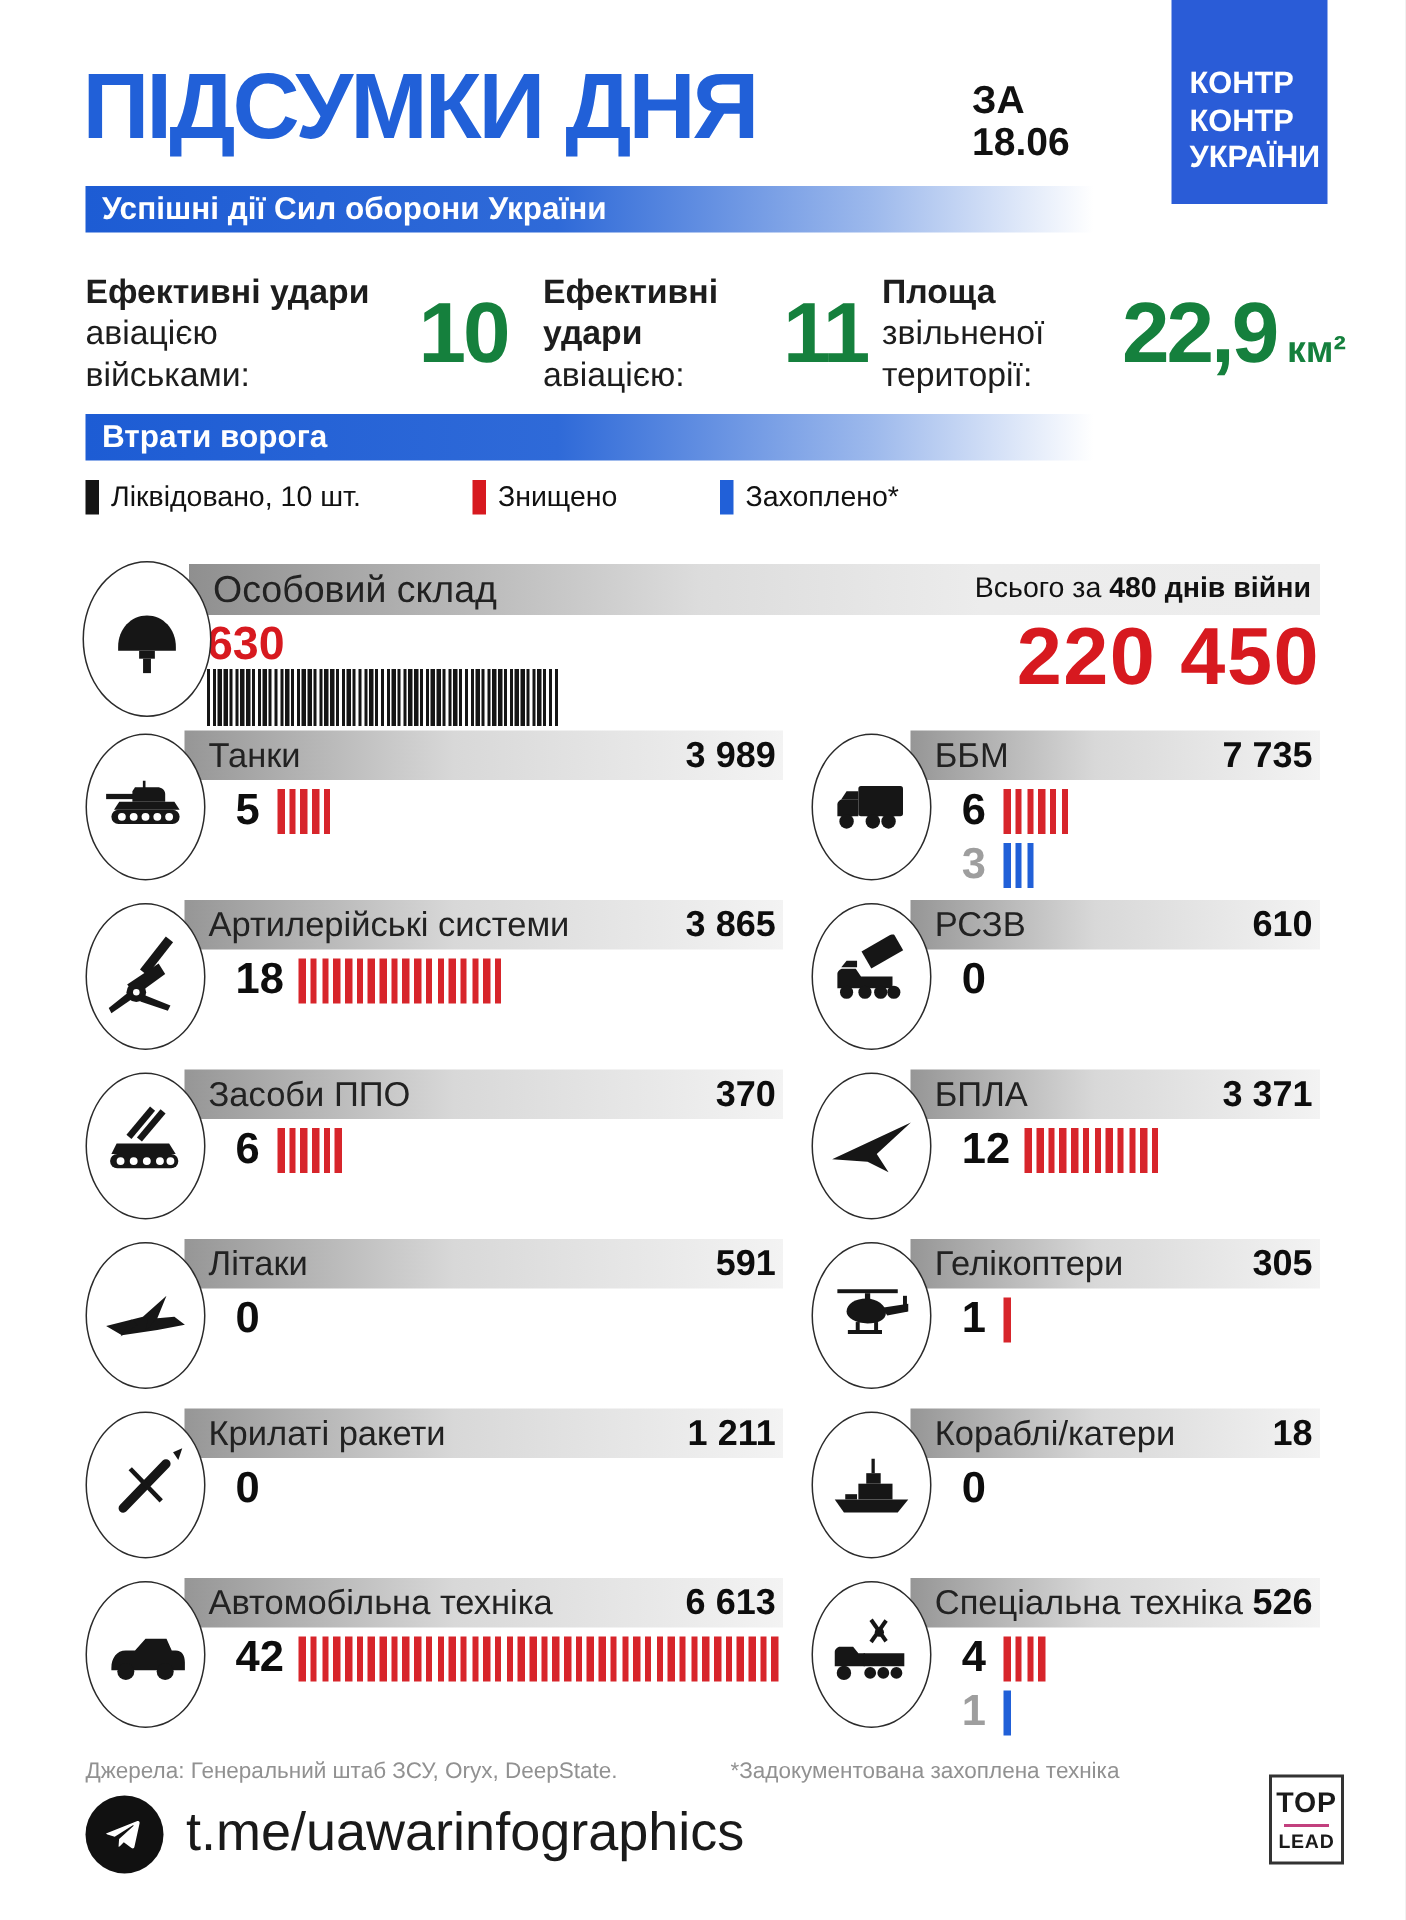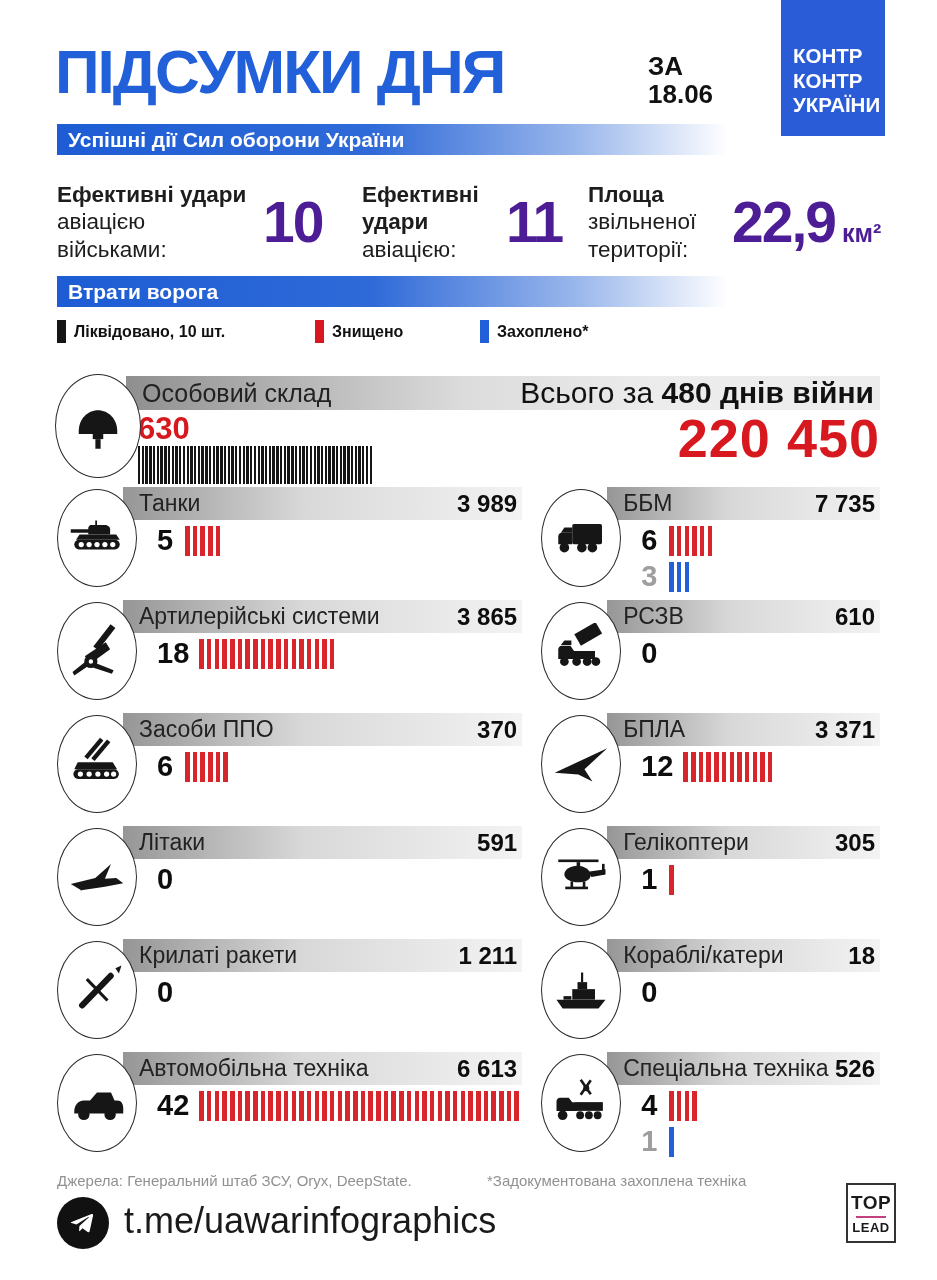--- a/index.html
+++ b/index.html
@@ -20,45 +20,45 @@
     background:linear-gradient(90deg,#1d5cd4 0%,#2f6ad8 45%,#9db9ec 75%,#ffffff 96%);
     color:#fff;font-weight:800;font-size:21px;line-height:31px;padding-left:11px;
     box-sizing:border-box;}
   #bar1{top:124px;}
   #bar2{top:276px;}
 
   
   .stat{position:absolute;top:181px;display:flex;align-items:center;}
   .stat-label{font-size:22.5px;line-height:1.22;color:#1d1d1d;}
   .stat-label b{font-weight:800;}
-  .stat-value{font-size:57px;font-weight:800;color:#4c1d95;letter-spacing:-2px;
-              margin-left:14px;display:flex;align-items:baseline;}
+  .stat-value{font-size:57px;font-weight:800;color:#15803d;letter-spacing:-2px;
+              margin-left:30px;display:flex;align-items:baseline;}
   .stat-unit{font-size:25px;font-weight:800;letter-spacing:0;margin-left:7px;}
   #stat1{left:57px;} #stat1 .stat-label{width:192px;}
   #stat2{left:362px;} #stat2 .stat-label{width:130px;}
   #stat3{left:588px;} #stat3 .stat-label{width:130px;}
 
   
   .legend{position:absolute;left:57px;top:320px;display:flex;align-items:center;}
-  .leg-item{display:flex;align-items:center;font-size:16px;color:#111;font-weight:bold;}
+  .leg-item{display:flex;align-items:center;font-size:19px;color:#111;}
   .leg-item:nth-child(1){width:258px;}
   .leg-item:nth-child(2){width:165px;}
   .leg-mark{display:inline-block;width:9px;height:23px;margin-right:8px;}
 
   
   .circle{position:absolute;background:#fff;border:1.5px solid #2b2b2b;border-radius:50%;
           display:flex;align-items:center;justify-content:center;z-index:2;}
   .circle svg{display:block;}
 
   
   .p-bar{position:absolute;left:126px;top:376px;width:754px;height:34px;
     background:linear-gradient(90deg,#8f8f8f 0%,#dcdcdc 45%,#ececec 70%,#ededed 100%);
     display:flex;align-items:center;box-sizing:border-box;padding:0 6px 0 16px;}
   .p-label{font-size:25px;color:#222;}
-  .p-total-label{margin-left:auto;font-size:30px;color:#111;}
+  .p-total-label{margin-left:auto;font-size:19px;color:#111;}
   .p-total-label b{font-weight:800;}
   .p-daily{position:absolute;left:138px;top:411px;font-size:31px;font-weight:800;color:#d7191f;}
   .p-ticks{position:absolute;left:138px;top:446px;display:flex;}
   .p-ticks .tick{width:2.4px;height:38px;margin-right:1.35px;}
   .p-grand{position:absolute;right:57px;top:407px;font-size:54px;font-weight:800;
            color:#d7191f;letter-spacing:1px;}
 
   
   .units{position:absolute;left:57px;top:487px;width:823px;display:grid;
          grid-template-columns:1fr 1fr;column-gap:19px;grid-auto-rows:113px;}

